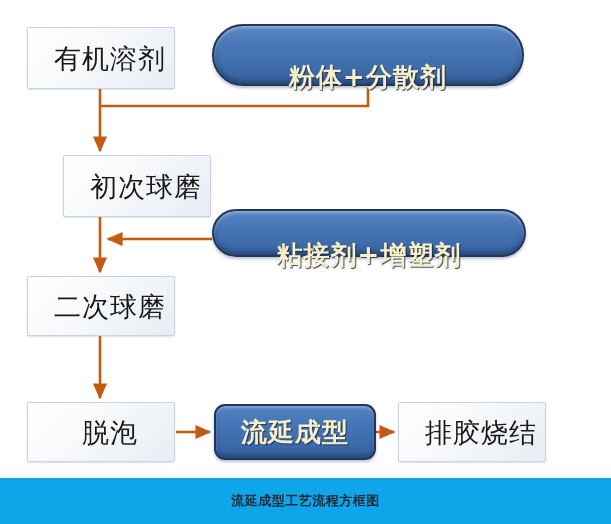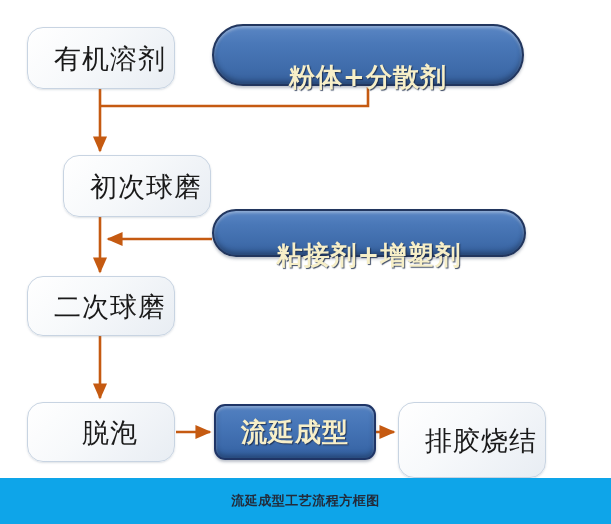--- a/index.html
+++ b/index.html
@@ -37,21 +37,21 @@
     user-select: none;
   }
   .node-label {
     display: block;
     line-height: 1;
   }
   
   .node.plain {
     background: linear-gradient(135deg, #ffffff 0%, #f7f9fb 42%, #e8edf3 100%);
     border: 1px solid #c8d4e2;
-    border-radius: 16px;
+    border-radius: 2px;
     box-shadow: 0 1px 2px rgba(120,135,155,0.25);
     padding-left: 18px;
   }
   .node.plain .node-label {
     color: #1a1a1a;
     font-size: 27px;
     letter-spacing: 1px;
     font-family: "DejaVu Sans", "Liberation Sans", sans-serif;
   }
   
@@ -159,21 +159,21 @@
   </div>
 
   <div class="node plain" style="left:27px; top:402px; width:148px; height:60px;">
     <span class="node-label">脱泡</span>
   </div>
 
   <div class="node bluebox" style="left:214px; top:404px; width:162px; height:56px;">
     <span class="node-label">流延成型</span>
   </div>
 
-  <div class="node plain" style="left:398px; top:402px; width:148px; height:76px;">
+  <div class="node plain" style="left:398px; top:402px; width:148px; height:60px;">
     <span class="node-label">排胶烧结</span>
   </div>
 
   <div id="caption-bar">
     <span id="caption-text">流延成型工艺流程方框图</span>
   </div>
 
 </div>
 
 </body></html>

